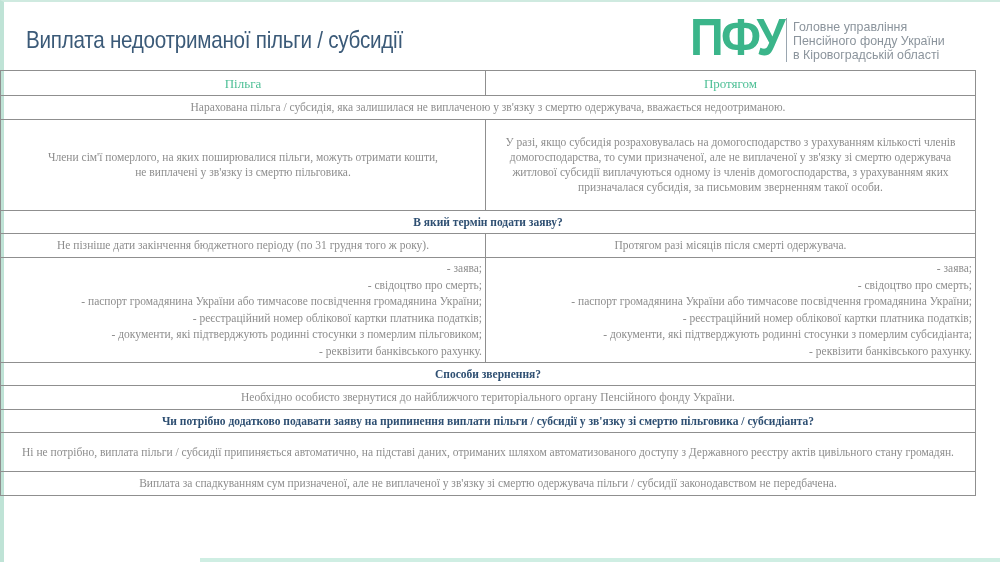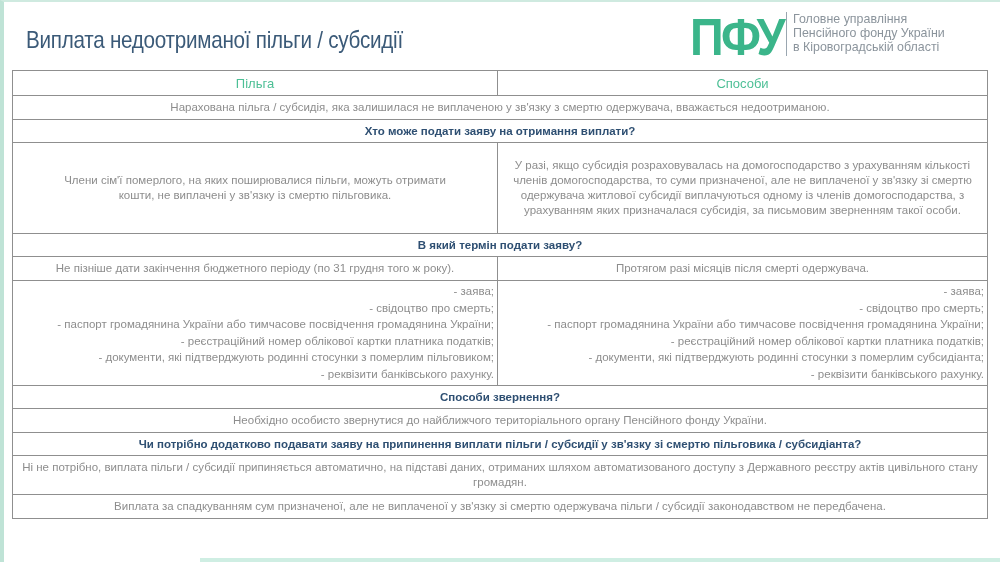--- a/index.html
+++ b/index.html
@@ -18,36 +18,36 @@
     position:absolute; left:200px; bottom:0; width:800px; height:4px; background:#cfeee3;
   }
   .title {
     position:absolute; left:26px; top:26px;
     font-size:24px; color:#3b5a78; letter-spacing:-0.3px;
     font-family: "Liberation Sans Narrow", "Liberation Sans", sans-serif;
     transform:scaleX(0.86); transform-origin:left center;
     white-space:nowrap;
   }
   .logo {
-    position:absolute; left:690px; top:12px; height:50px; display:flex; align-items:flex-start;
+    position:absolute; left:690px; top:12px; height:50px; display:flex; align-items:flex-end;
   }
   .logo-mark {
     font-size:52px; font-weight:bold; color:#3bb58a; letter-spacing:-3px;
     transform:scaleX(0.9); transform-origin:left center; line-height:50px;
     width:94px;
   }
   .logo-sep { width:1px; height:44px; background:#9aa6b0; margin:0 6px 0 2px; }
   .logo-text {
     font-size:13.5px; line-height:14px; color:#8b949c;
     transform:scaleX(0.92); transform-origin:left center; white-space:nowrap;
   }
   table {
-    position:absolute; left:12px; top:70px; width:975px;
+    position:absolute; left:0; top:70px; width:975px;
     border-collapse:collapse; table-layout:fixed;
-    font-size:11.5px; color:#8d8d8d;
+    font-size:11.5px; color:#8d8d8d;font-family:Liberation Serif, serif;
   }
   td {
     border:1.5px solid #8f8f8f; padding:0 6px; text-align:center; vertical-align:middle;
     line-height:15px;
   }
   .hdr td { height:24px; color:#4cbf95; font-size:13px; }
   .q td { color:#2e4f72; font-weight:bold; height:22px; font-size:11.5px; }
   .a td { height:23px; }
   .a2 td { height:72px; }
   .list td { text-align:right; padding:2px 3px; height:100px; line-height:16.5px; vertical-align:top; }
@@ -73,29 +73,26 @@
 </div>
 
 <table>
   <colgroup>
       <col style="width:485px">
       <col style="width:490px">
     </colgroup>
   <tbody>
       <tr class="hdr">
     <td>Пільга</td>
-    <td>Способи</td>
+    <td>Протягом</td>
   </tr>
   <tr class="a">
     <td colspan="2">Нарахована  пільга / субсидія, яка залишилася не виплаченою у зв'язку з смертю одержувача, вважається недоотриманою.</td>
   </tr>
 
-  <tr class="q">
-    <td colspan="2">Хто може подати заяву на отримання виплати?</td>
-  </tr>
   <tr class="a2">
     <td style="padding:0 44px;">Члени сім'ї померлого, на яких поширювалися пільги, можуть отримати кошти, не виплачені у зв'язку із смертю пільговика.</td>
     <td style="padding:9px 14px;">У разі, якщо субсидія розраховувалась на домогосподарство з урахуванням кількості членів домогосподарства, то суми призначеної, але не виплаченої у зв'язку зі смертю одержувача житлової субсидії виплачуються одному із членів домогосподарства, з урахуванням яких призначалася субсидія, за письмовим зверненням такої особи.</td>
   </tr>
 
   <tr class="q">
     <td colspan="2">В який термін подати заяву?</td>
   </tr>
   <tr class="a">
     <td>Не пізніше дати закінчення бюджетного періоду (по 31 грудня того ж року).</td>

